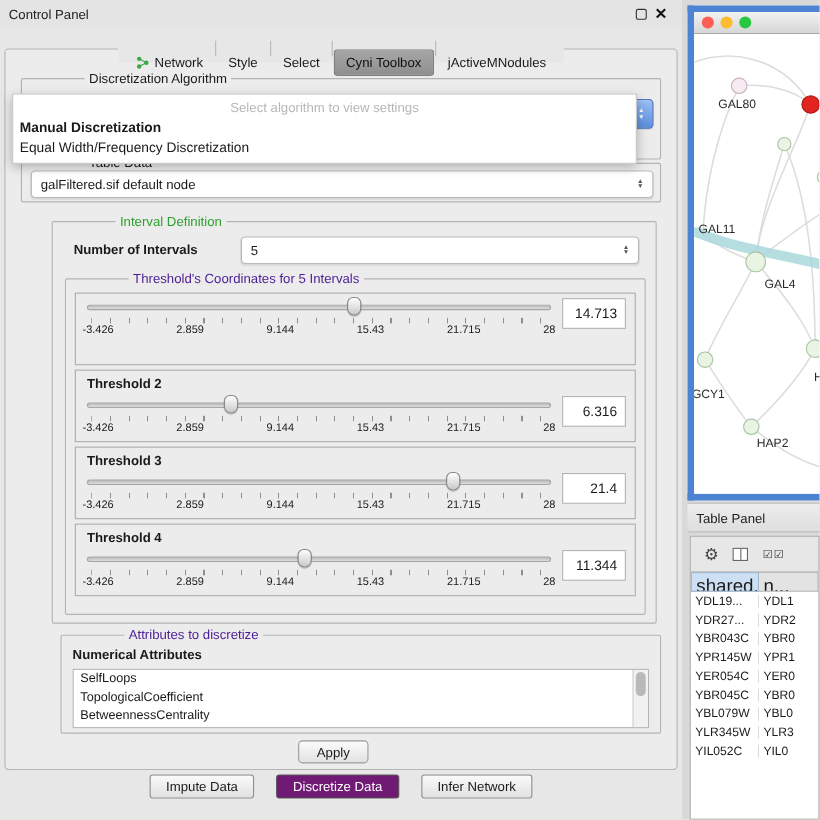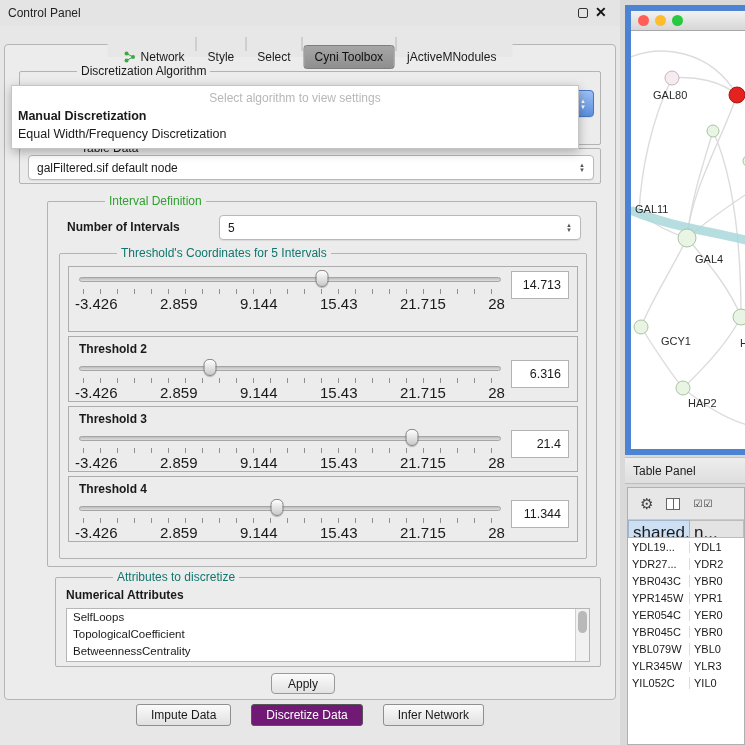--- a/index.html
+++ b/index.html
@@ -24,21 +24,21 @@
   .tabbar { position:absolute; top:31px; left:50%; transform:translateX(-50%);
             display:flex; align-items:center; z-index:10; background:#e7e7e7; padding:0 6px; height:26px; }
   .ttab { display:flex; align-items:center; gap:5px; padding:4px 10px; font-size:12px; white-space:nowrap; cursor:default;margin-top:25px; }
   .ttab.active { background:linear-gradient(#a6a6a6,#8f8f8f); border-radius:3px; border:1px solid #7e7e7e; color:#101010; }
   .tsep { width:1px; height:14px; background:#b9b9b9; margin:0 1px; }
 
   
   .group { position:absolute; border:1px solid #b3b3b3; border-radius:2px; }
   .gtitle { position:absolute; top:-8px; left:10px; background:#ececec; padding:0 4px; font-size:12px; white-space:nowrap;margin-left:47px; }
   .gtitle.green { color:#2fa12f; }
-  .gtitle.blue { color:#0f766e; }
+  .gtitle.blue { color:#4c1d95; }
 
   
   .combo { position:absolute; background:#fff; border:1px solid #b9b9b9; border-radius:4px;
            display:flex; align-items:center; padding:0 8px; font-size:12px;
            box-shadow:0 1px 1px rgba(0,0,0,.08); }
   .combo .arrows { margin-left:auto; display:flex; flex-direction:column; align-items:center;
                    font-size:6px; line-height:5px; color:#555; }
   .combo-cap { position:absolute; right:-1px; top:-1px; bottom:-1px; width:22px;
                border-radius:0 4px 4px 0; background:linear-gradient(#9cc0f5,#5a8ede);
                border:1px solid #4a76c4; color:#fff; display:flex; flex-direction:column;
@@ -57,21 +57,21 @@
   .thr-row { display:flex; align-items:flex-start; padding:2px 8px 0 10px; }
   .slider { flex:1; position:relative; height:38px; margin-right:10px; }
   .track { position:absolute; left:0; right:0; top:8px; height:5px;
            background:linear-gradient(#bdbdbd,#dedede); border:1px solid #a5a5a5; border-radius:3px; }
   .thumb { position:absolute; top:1px; width:13px; height:17px; transform:translateX(-50%);
            background:linear-gradient(#fefefe,#c9c9c9); border:1px solid #878787;
            border-radius:6px 6px 7px 7px; box-shadow:0 1px 1px rgba(0,0,0,.25); }
   .tickmarks { position:absolute; left:4px; right:4px; top:20px; height:5px;
                background:repeating-linear-gradient(to right,#8f8f8f 0,#8f8f8f 1px,transparent 1px,transparent 17px); }
   .tick-labels { position:absolute; left:-4px; right:-4px; top:26px; display:flex;
-                 justify-content:space-between; font-size:15px; color:#1a1a1a;text-align:center; }
+                 justify-content:space-between; font-size:10px; color:#1a1a1a;text-align:center; }
   .valbox { width:58px; height:28px; margin-top:2px; background:#fff; border:1px solid #b2b2b2;
             display:flex; align-items:center; justify-content:flex-end; padding:0 7px; font-size:12.5px; }
 
   
   .attr-list { position:absolute; left:10px; top:30px; width:524px; height:54px;
                background:#fff; border:1px solid #b5b5b5; overflow:hidden; }
   .attr-item { font-size:11.5px; line-height:17px; padding-left:6px; white-space:nowrap; }
   .list-scrollbar { position:absolute; right:0; top:0; bottom:0; width:14px;
                     background:#f1f1f1; border-left:1px solid #cfcfcf; }
   .list-thumb { position:absolute; left:2px; top:2px; width:9px; height:22px;
@@ -333,21 +333,21 @@
       <circle cx="82" cy="100" r="6" fill="#e9f4e4" stroke="#a9c4a2"></circle>
       <circle cx="118" cy="130" r="6" fill="#e9f4e4" stroke="#a9c4a2"></circle>
       <circle cx="56" cy="207" r="9" fill="#e9f4e4" stroke="#a9c4a2"></circle>
       <circle cx="110" cy="286" r="8" fill="#e9f4e4" stroke="#a9c4a2"></circle>
       <circle cx="10" cy="296" r="7" fill="#e9f4e4" stroke="#a9c4a2"></circle>
       <circle cx="52" cy="357" r="7" fill="#e9f4e4" stroke="#a9c4a2"></circle>
     </svg>
     <span class="node-label" style="left:22px; top:58px;">GAL80</span>
     <span class="node-label" style="left:4px; top:172px;">GAL11</span>
     <span class="node-label" style="left:64px; top:222px;">GAL4</span>
-    <span class="node-label" style="left:-2px; top:304px;margin-left:32px;">GCY1</span>
+    <span class="node-label" style="left:-2px; top:322px;">GCY1</span>
     <span class="node-label" style="left:57px; top:366px;">HAP2</span>
     <span class="node-label" style="left:109px; top:306px;">H</span>
   </div>
 </div>
 
 <div class="tp-bar">
   <span>Table Panel</span>
 </div>
 
 <div class="table-panel">

